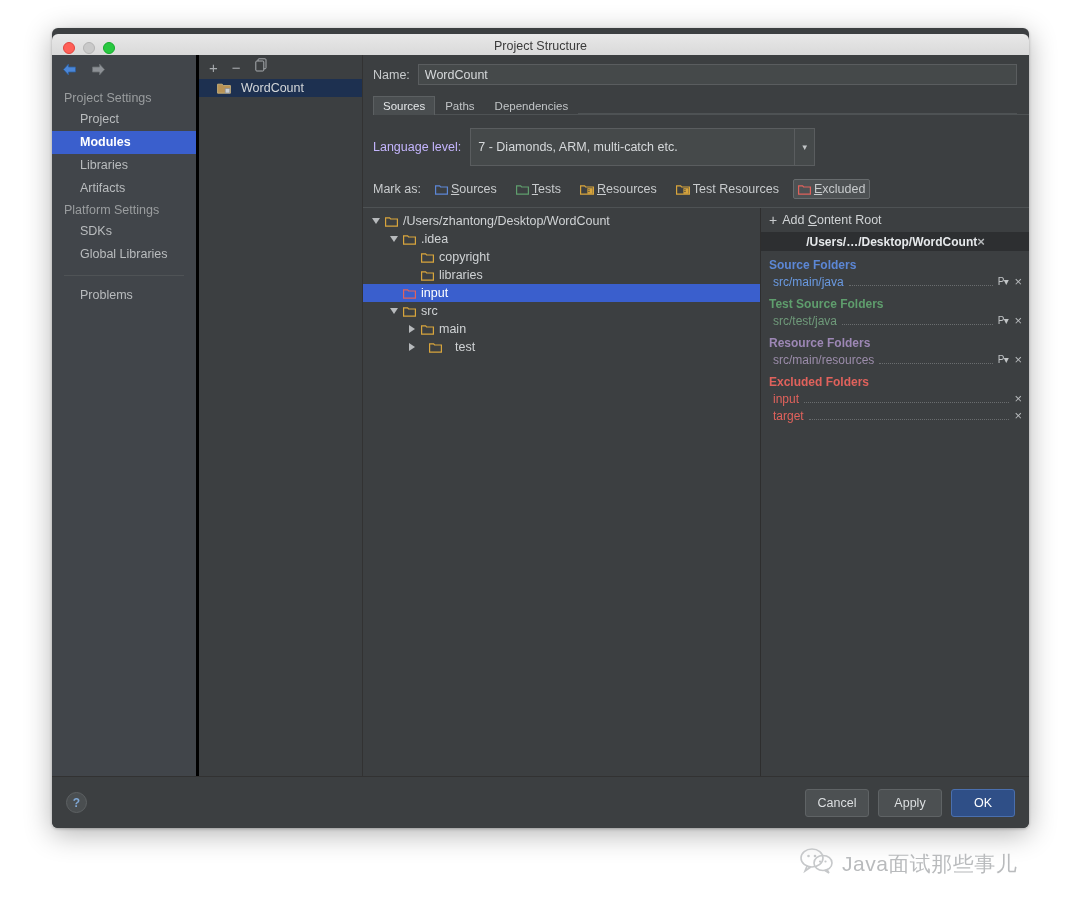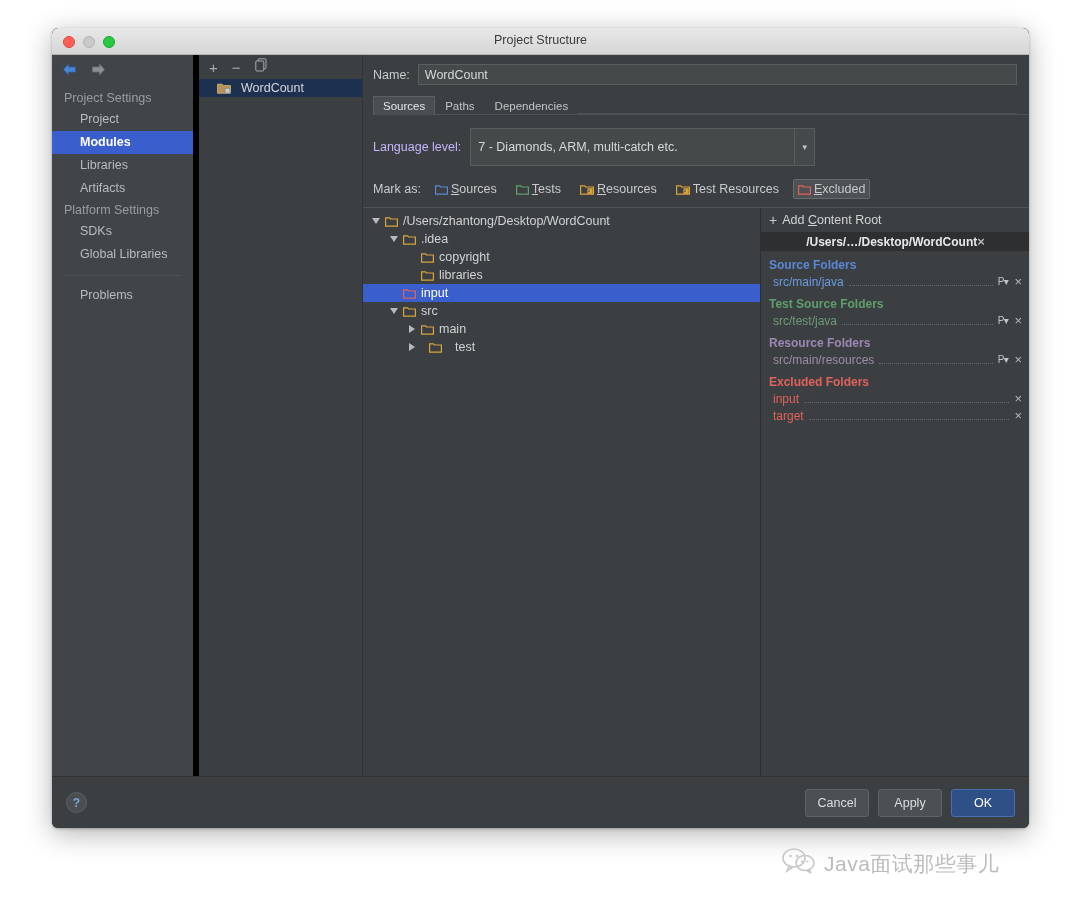--- a/index.html
+++ b/index.html
@@ -21,20 +21,21 @@
     overflow: hidden;
   }
 
   
   .titlebar {
     position: relative;
     height: 27px;
     background: linear-gradient(to bottom, #e8e8e8, #d6d6d6);
     border-bottom: 1px solid #b4b4b4;
     border-radius: 6px 6px 0 0;
+    margin-top: 6px;
   }
   .traffic { position: absolute; top: 8px; left: 11px; display: flex; gap: 8px; }
   .light { width: 12px; height: 12px; border-radius: 50%; display: block; }
   .light.red    { background: #ff5f57; border: 1px solid #e0443e; }
   .light.yellow { background: #c9c9c9; border: 1px solid #b4b4b4; }
   .light.green  { background: #28c840; border: 1px solid #14ab2b; }
   .title-text {
     position: absolute; left: 0; right: 0; top: 5px;
     text-align: center;
     font-size: 12.5px; color: #3b3b3b;
@@ -45,21 +46,21 @@
     position: absolute;
     left: 0; top: 27px; right: 0; bottom: 52px;
     display: flex;
     background: #3c3f41;
   }
 
   
   .sidebar {
     width: 147px;
     background: #41454a;
-    border-right: 6px solid #000000;
+    border-right: 3px solid #000000;
     display: flex; flex-direction: column;
   }
   .nav-arrows { height: 28px; display: flex; align-items: center; padding-left: 10px; gap: 14px; }
   .arrow { width: 15px; height: 13px; position: relative; display: inline-block; }
   .arrow svg { display: block; }
   .sidebar-list { padding-top: 5px; }
   .group-head {
     font-size: 12.5px; color: #9a9d9f;
     padding: 3px 0 3px 12px;
   }
@@ -282,21 +283,21 @@
   }
   .btn.primary {
     background: #2f4f87;
     border-color: #4a6fae;
     color: #ffffff;
   }
 
   
   .watermark {
     position: absolute;
-    left: 782px; top: 848px;
+    left: 800px; top: 848px;
     display: flex; align-items: center; gap: 8px;
     color: #b9bbbd;
     font-size: 21px;
     letter-spacing: 0.5px;
     white-space: nowrap;
   }
 </style>
 </head>
 <body>
 

